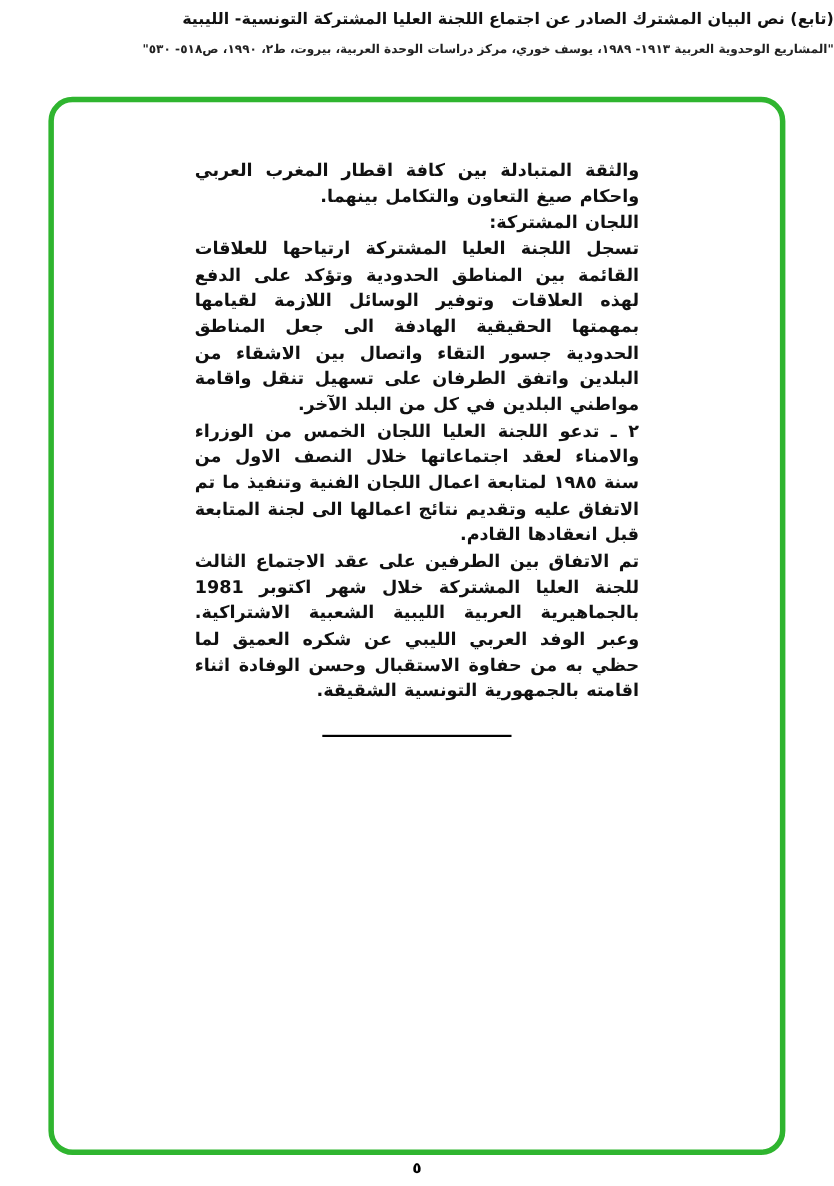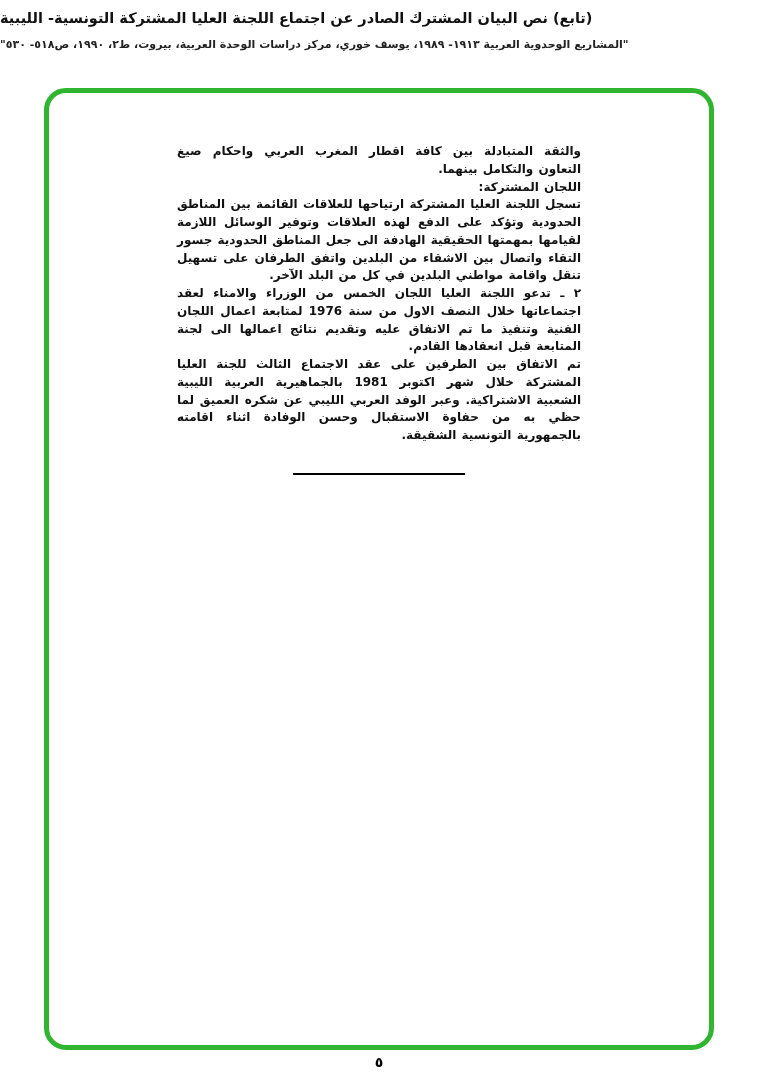--- a/index.html
+++ b/index.html
@@ -15,21 +15,21 @@
     height: 1078px;
     background: #ffffff;
     overflow: hidden;
     direction: rtl;
   }
   .doc-header {
     position: absolute;
     top: 10px;
     left: 0;
     right: 0;
-    text-align: left;
+    text-align: right;
     direction: rtl;
   }
   .doc-title {
     font-size: 14.5px;
     font-weight: 700;
     color: #111;
     letter-spacing: 0;
   }
   .doc-source {
     margin-top: 12px;
@@ -52,21 +52,21 @@
     top: 50px;
     left: 50%;
     transform: translateX(-50%);
     width: 404px;
     direction: rtl;
     text-align: justify;
     color: #111;
   }
   .text-column p {
     margin: 0;
-    font-size: 12px;
+    font-size: 16px;
     font-weight: 700;
     line-height: 1.48;
     text-align: justify;
     text-align-last: right;
     word-spacing: 1px;
   }
   .divider {
     margin: 28px auto 0 auto;
     width: 172px;
     height: 0;
@@ -91,21 +91,21 @@
   <header class="doc-header">
     <div class="doc-title">(تابع) نص البيان المشترك الصادر عن اجتماع اللجنة العليا المشتركة التونسية- الليبية</div>
     <div class="doc-source">"المشاريع الوحدوية العربية ١٩١٣- ١٩٨٩، يوسف خوري، مركز دراسات الوحدة العربية، بيروت، ط٢، ١٩٩٠، ص٥١٨- ٥٣٠"</div>
   </header>
 
   <div class="green-frame">
     <div class="text-column">
       <p>والثقة المتبادلة بين كافة اقطار المغرب العربي واحكام صيغ التعاون والتكامل بينهما.</p>
       <p>اللجان المشتركة:</p>
       <p>تسجل اللجنة العليا المشتركة ارتياحها للعلاقات القائمة بين المناطق الحدودية وتؤكد على الدفع لهذه العلاقات وتوفير الوسائل اللازمة لقيامها بمهمتها الحقيقية الهادفة الى جعل المناطق الحدودية جسور التقاء واتصال بين الاشقاء من البلدين واتفق الطرفان على تسهيل تنقل واقامة مواطني البلدين في كل من البلد الآخر.</p>
-      <p>٢ ـ تدعو اللجنة العليا اللجان الخمس من الوزراء والامناء لعقد اجتماعاتها خلال النصف الاول من سنة 1976 لمتابعة اعمال اللجان الفنية وتنفيذ ما تم الاتفاق عليه وتقديم نتائج اعمالها الى لجنة المتابعة قبل انعقادها القادم.</p>
+      <p>٢ ـ تدعو اللجنة العليا اللجان الخمس من الوزراء والامناء لعقد اجتماعاتها خلال النصف الاول من سنة ١٩٨٥ لمتابعة اعمال اللجان الفنية وتنفيذ ما تم الاتفاق عليه وتقديم نتائج اعمالها الى لجنة المتابعة قبل انعقادها القادم.</p>
       <p>تم الاتفاق بين الطرفين على عقد الاجتماع الثالث للجنة العليا المشتركة خلال شهر اكتوبر 1981 بالجماهيرية العربية الليبية الشعبية الاشتراكية. وعبر الوفد العربي الليبي عن شكره العميق لما حظي به من حفاوة الاستقبال وحسن الوفادة اثناء اقامته بالجمهورية التونسية الشقيقة.</p>
       <div class="divider"></div>
     </div>
   </div>
 
   <footer class="page-number">٥</footer>
 
 </div>
 
 </body></html>

